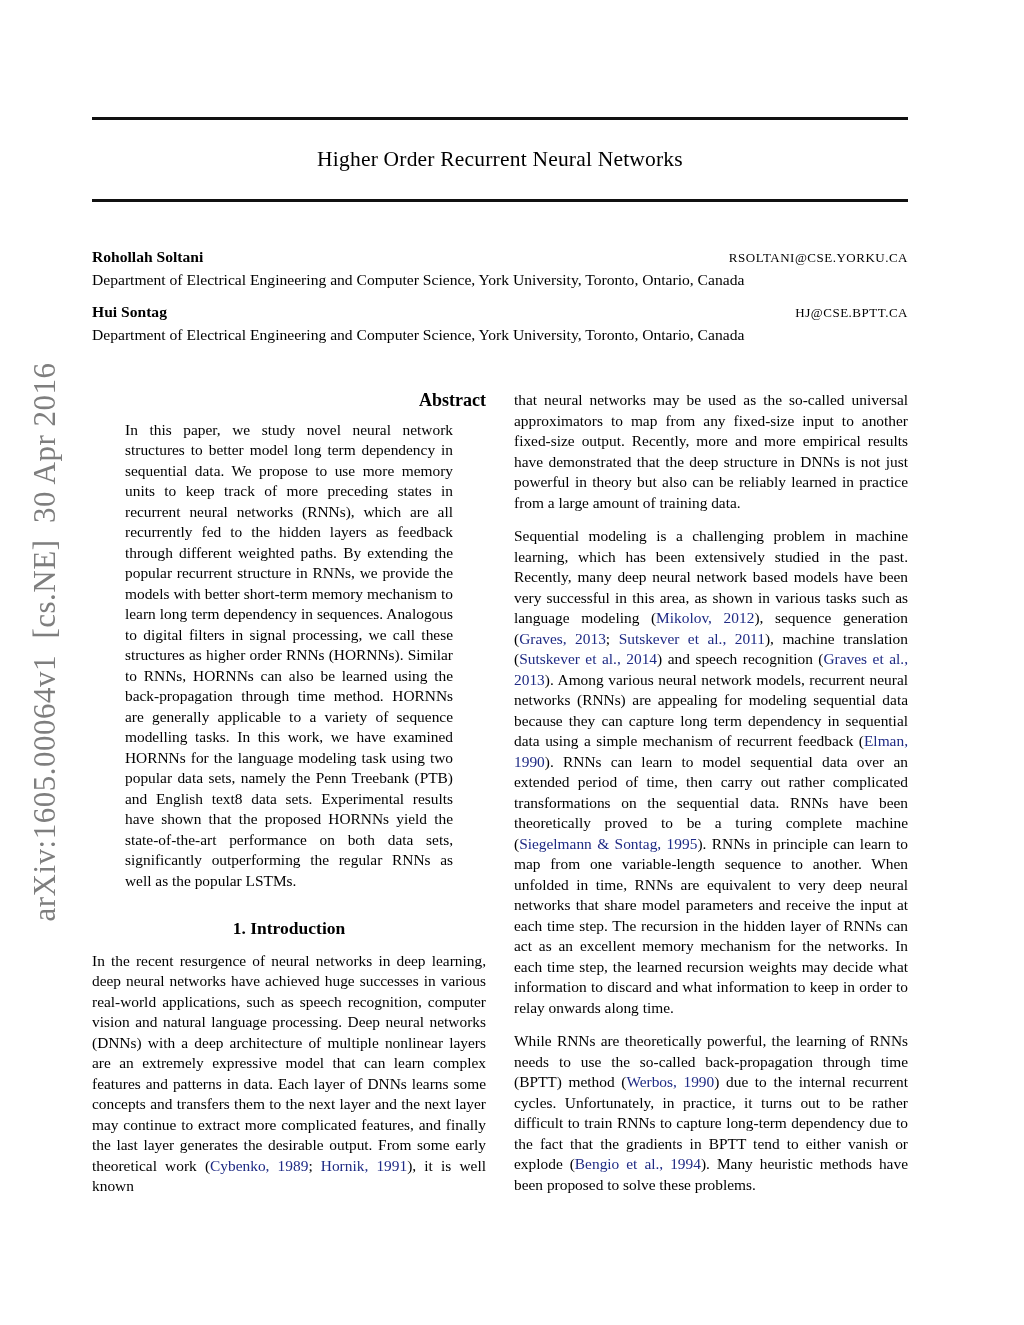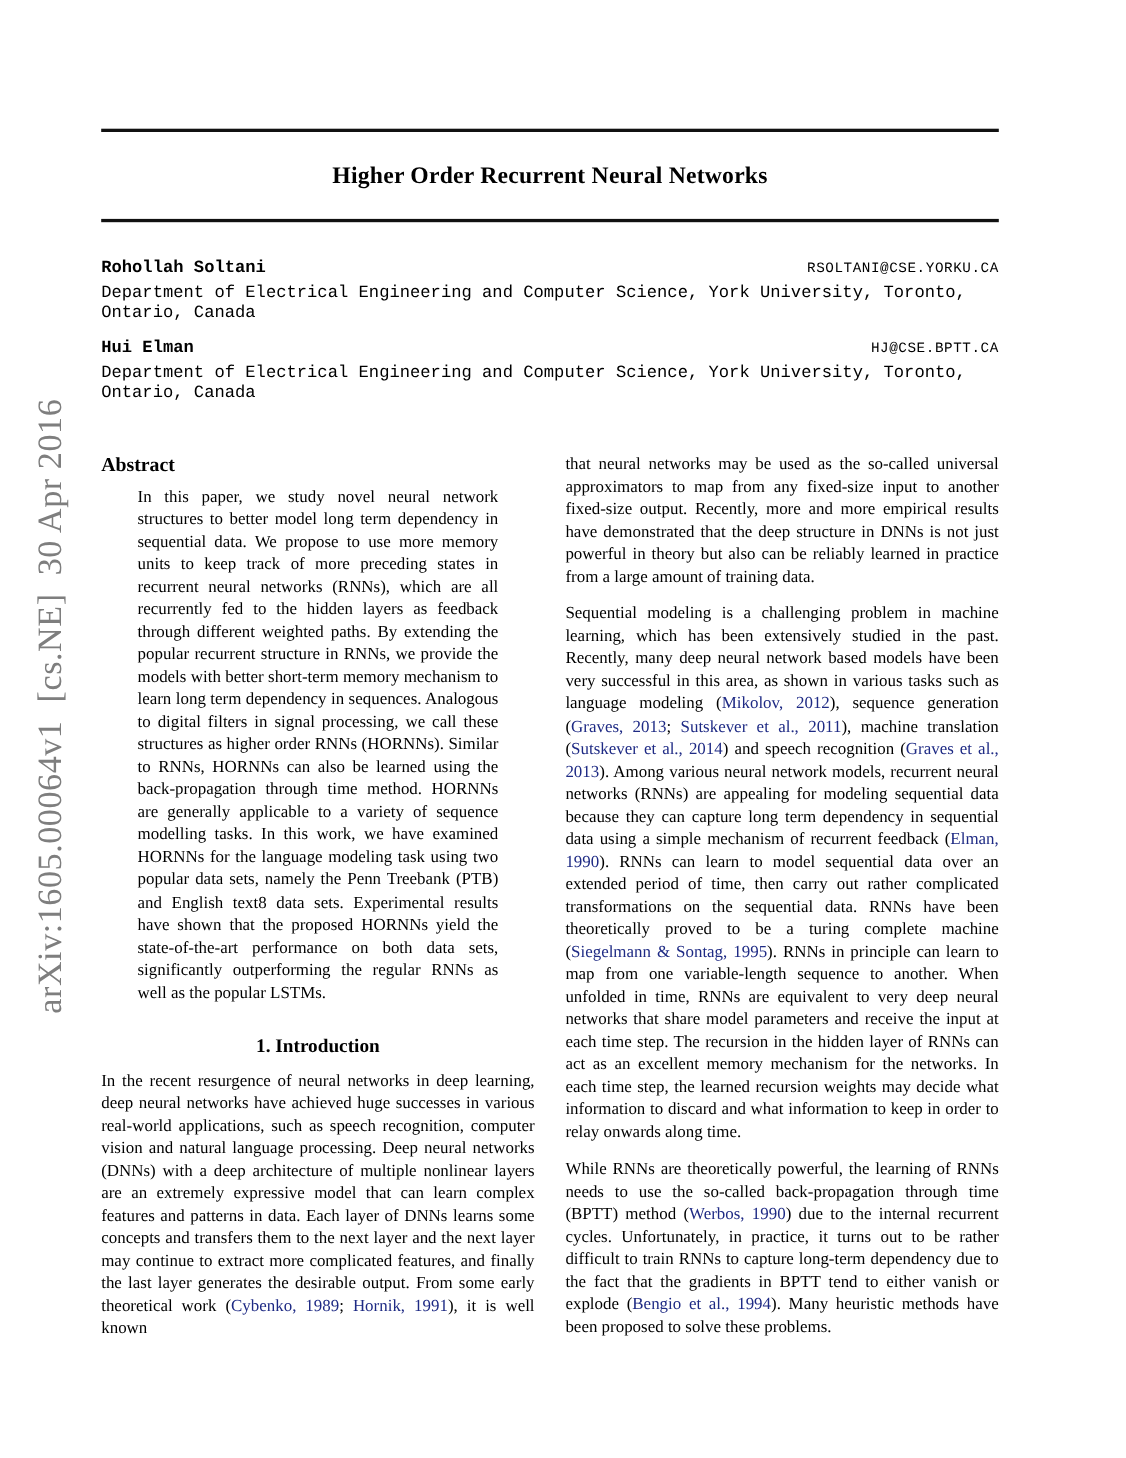--- a/index.html
+++ b/index.html
@@ -36,24 +36,24 @@
     background: var(--rule-color, #111111);
   }
   .rule-top { margin-top: 117px; }
   .paper-title {
     margin: 0;
     height: 79px;
     display: flex;
     align-items: center;
     justify-content: center;
     font-size: 21.5px;
-    font-weight: bold;
+    font-weight: normal;
     letter-spacing: 0.2px;
   }
-  .authors { margin-top: 32px; font-family: Liberation Mono, monospace; }
+  .authors { margin-top: 46px; }
   .author-group + .author-group { margin-top: 14px; }
   .author-row {
     display: flex;
     justify-content: space-between;
     align-items: baseline;
   }
   .author-name {
     font-weight: bold;
     font-size: 15.6px;
   }
@@ -72,21 +72,21 @@
   }
   .col {
     flex: 1;
     min-width: 0;
     font-size: 15.4px;
     line-height: 20.5px;
     text-align: justify;
   }
   .abstract-heading {
     margin: 0 0 9px 0;
-    text-align: left;
+    text-align: right;
     font-size: 18px;
     font-weight: bold;
   }
   .abstract-body { padding: 0 33px; }
   .section-heading {
     margin: 27px 0 12px 0;
     text-align: center;
     font-size: 17.5px;
     font-weight: bold;
   }
@@ -110,21 +110,21 @@
   <div class="authors" id="authors">
       <div class="author-group">
         <div class="author-row">
           <span class="author-name">Rohollah Soltani</span>
           <span class="author-email">RSOLTANI@CSE.YORKU.CA</span>
         </div>
         <div class="affiliation">Department of Electrical Engineering and Computer Science, York University, Toronto, Ontario, Canada</div>
       </div>
       <div class="author-group">
         <div class="author-row">
-          <span class="author-name">Hui Elman</span>
+          <span class="author-name">Hui Sontag</span>
           <span class="author-email">HJ@CSE.BPTT.CA</span>
         </div>
         <div class="affiliation">Department of Electrical Engineering and Computer Science, York University, Toronto, Ontario, Canada</div>
       </div>
     </div>
 
   <div class="columns">
 
     <div class="col col-left">
       <h2 class="abstract-heading">Abstract</h2>

